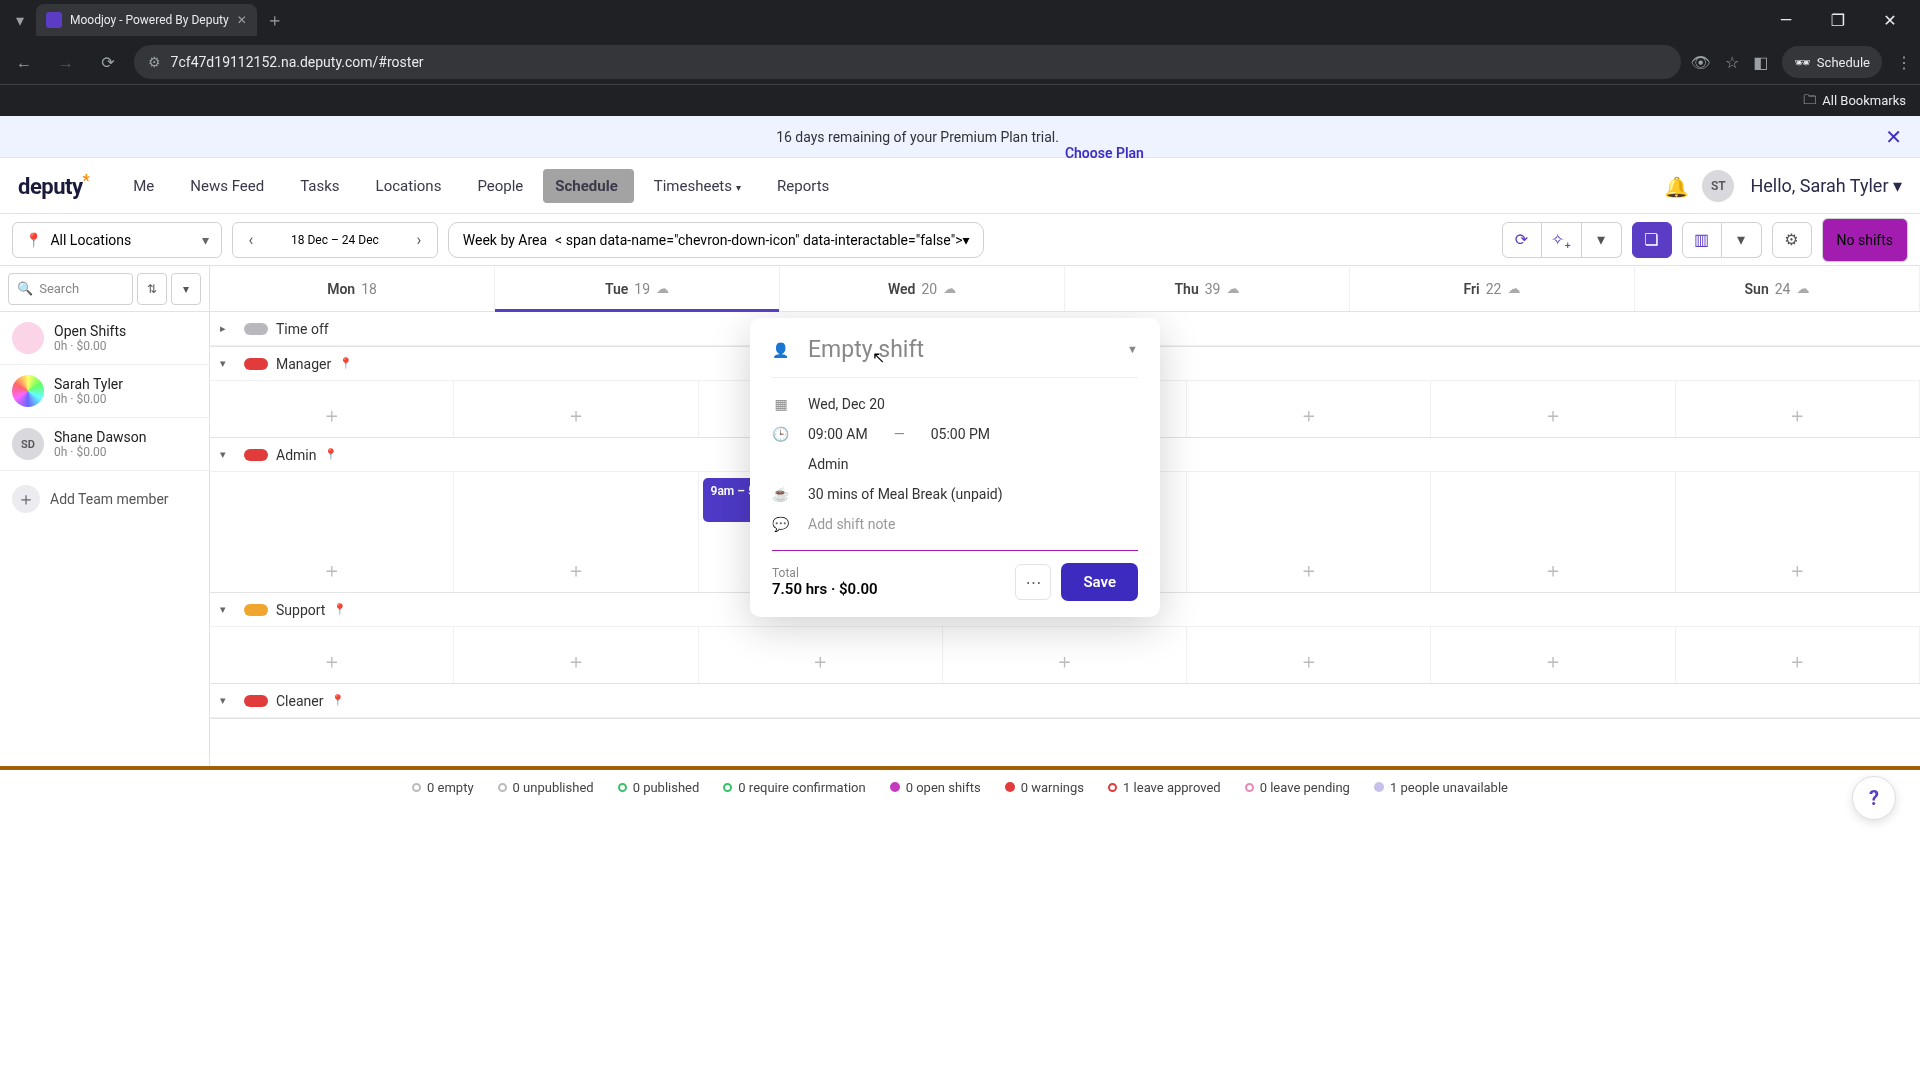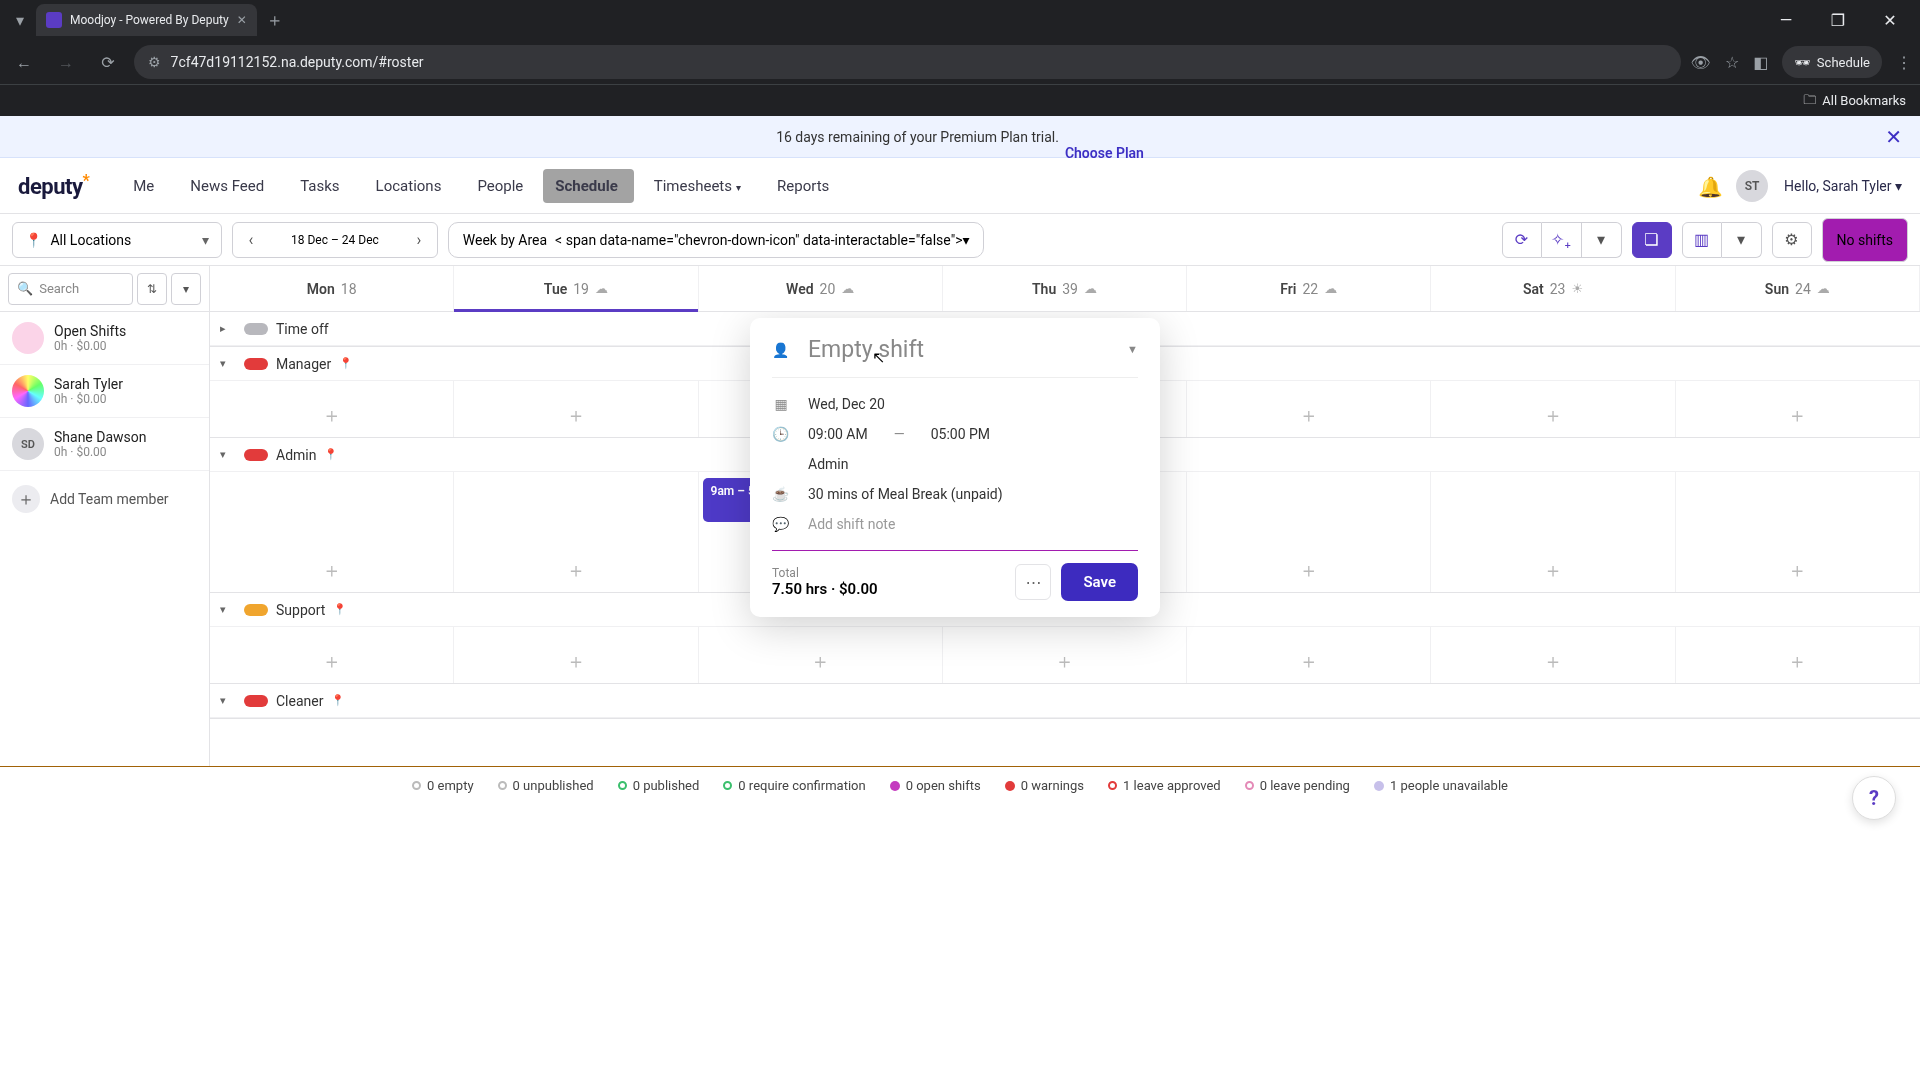--- a/index.html
+++ b/index.html
@@ -33,21 +33,21 @@
   .topnav { display: flex; align-items: center; height: 56px; padding: 0 18px; border-bottom: 1px solid #e3e3e6; }
   .logo { font-size: 22px; font-weight: 700; color: #1a1a3d; margin-right: 28px; letter-spacing: -0.5px; }
   .logo .asterisk { color: #ff8a00; font-size: 16px; vertical-align: super; }
   .nav-items { display: flex; gap: 4px; }
   .nav-item { padding: 8px 16px; font-size: 15px; color: #3a3a4a; border-radius: 4px; cursor: pointer; }
   .nav-item.active { background: #a3a3a3; font-weight: 700; padding-left: 12px; }
   .nav-item .chev { font-size: 10px; margin-left: 4px; }
   .topnav-right { margin-left: auto; display: flex; align-items: center; gap: 16px; }
   .bell { width: 22px; height: 22px; font-size: 20px; color: #2a2a4a; cursor: pointer; }
   .avatar-chip { width: 32px; height: 32px; border-radius: 50%; background: #d8d8dd; display: flex; align-items: center; justify-content: center; font-size: 12px; font-weight: 600; color: #555; }
-  .user-link { font-size: 14px; color: #2a2a4a; cursor: pointer; }
+  .user-link { font-size: 18px; color: #2a2a4a; cursor: pointer; }
   
   .toolbar { display: flex; align-items: center; height: 52px; padding: 0 12px; gap: 10px; border-bottom: 1px solid #e3e3e6; }
   .loc-select { display: flex; align-items: center; gap: 8px; border: 1px solid #d0d0d6; border-radius: 6px; height: 36px; padding: 0 12px; font-size: 14px; cursor: pointer; min-width: 210px; }
   .loc-pin { color: #5b3cc4; }
   .loc-chev { margin-left: auto; color: #666; }
   .date-nav { display: flex; align-items: center; border: 1px solid #d0d0d6; border-radius: 6px; height: 36px; overflow: hidden; }
   .date-btn { width: 36px; height: 36px; display: flex; align-items: center; justify-content: center; cursor: pointer; color: #555; }
   .date-range { padding: 0 22px; font-size: 12px; }
   .view-select { display: flex; align-items: center; gap: 8px; border: 1px solid #d0d0d6; border-radius: 10px; height: 36px; padding: 0 14px; font-size: 14px; cursor: pointer; }
   .toolbar-spacer { flex: 1; }
@@ -109,21 +109,21 @@
   .role-dot { width: 8px; height: 8px; border-radius: 50%; background: #e23b3b; }
   .note-input { color: #999; flex: 1; cursor: text; }
   .pop-footer { display: flex; align-items: center; border-top: 1px solid #a21caf; padding-top: 12px; margin-top: 4px; }
   .pop-total-label { font-size: 12px; color: #888; }
   .pop-total-val { font-size: 15px; font-weight: 600; }
   .pop-actions { margin-left: auto; display: flex; gap: 10px; align-items: center; }
   .more-btn { width: 36px; height: 36px; border: 1px solid #e3e3e6; border-radius: 6px; display: flex; align-items: center; justify-content: center; cursor: pointer; color: #666; }
   .save-btn { background: #3d2bbf; color: #fff; border: none; height: 38px; padding: 0 22px; border-radius: 7px; font-size: 15px; font-weight: 600; cursor: pointer; }
 
   
-  .status-bar { display: flex; align-items: center; justify-content: center; gap: 24px; height: 38px; border-top: 1px solid #a16207; font-size: 13px; color: #444; }
+  .status-bar { display: flex; align-items: center; justify-content: center; gap: 24px; height: 38px; border-top: 4px solid #a16207; font-size: 13px; color: #444; }
   .status-item { display: flex; align-items: center; gap: 6px; }
   .sdot { width: 9px; height: 9px; border-radius: 50%; border: 2px solid; }
   .sdot.solid { border: none; width: 10px; height: 10px; }
 
   .help-fab { position: fixed; bottom: 260px; right: 24px; width: 44px; height: 44px; border-radius: 50%; background: #fff; border: 1px solid #ddd; box-shadow: 0 3px 10px rgba(0,0,0,.12); display: flex; align-items: center; justify-content: center; font-size: 20px; font-weight: 700; color: #5b3cc4; cursor: pointer; }
   .cursor-img { position: absolute; top: 30px; left: 122px; pointer-events: none; font-size: 16px; z-index: 60; }
 </style>
 </head>
 <body>
 
@@ -285,25 +285,20 @@
           <span class="dow">Thu</span>
           <span class="dnum">39</span>
           <span class="weather">☁</span>
         </div>
         <div class="day-cell">
           <span class="dow">Fri</span>
           <span class="dnum">22</span>
           <span class="weather">☁</span>
         </div>
         <div class="day-cell">
-          <span class="dow">Sat</span>
-          <span class="dnum">23</span>
-          <span class="weather">☀</span>
-        </div>
-        <div class="day-cell">
           <span class="dow">Sun</span>
           <span class="dnum">24</span>
           <span class="weather">☁</span>
         </div>
       </div>
     <div class="grid-body" id="grid-body" style="position:relative;">
 
       <div class="popover">
         <div class="pop-row pop-title-row">
           <span class="pop-ico">👤</span>

